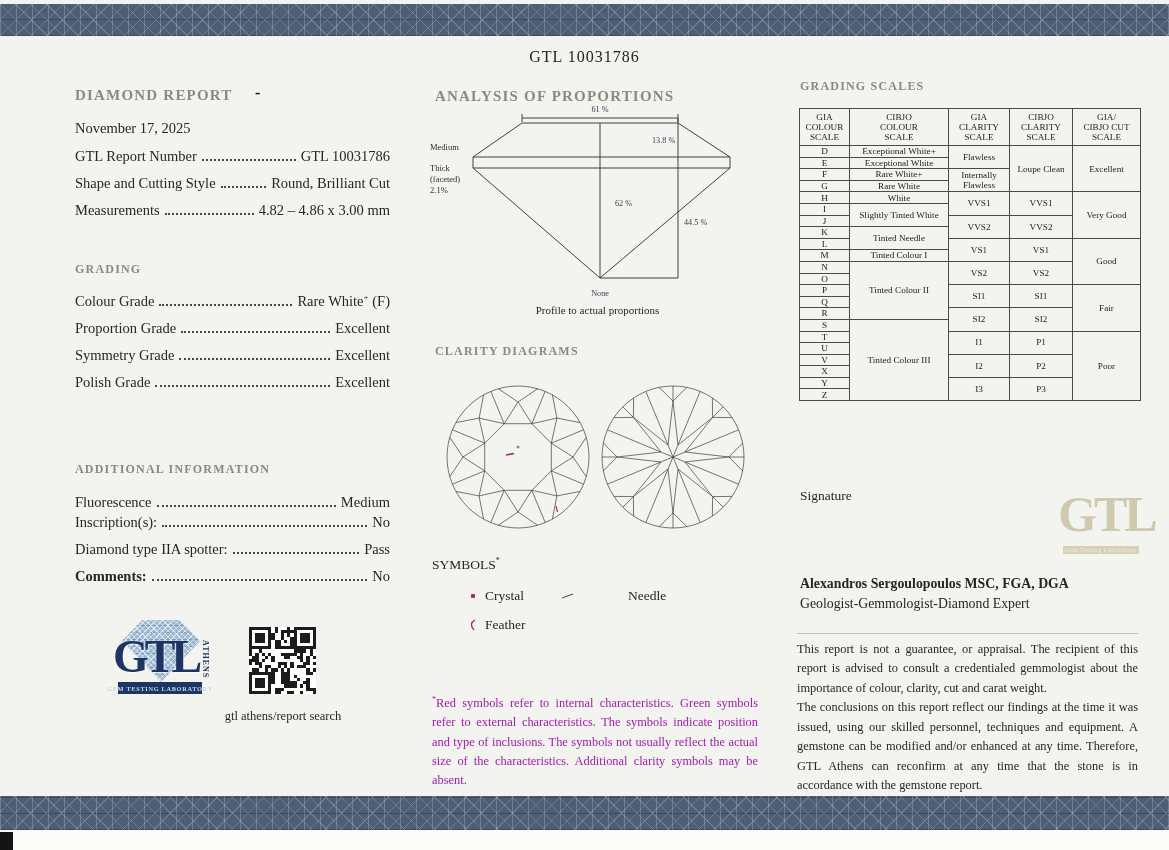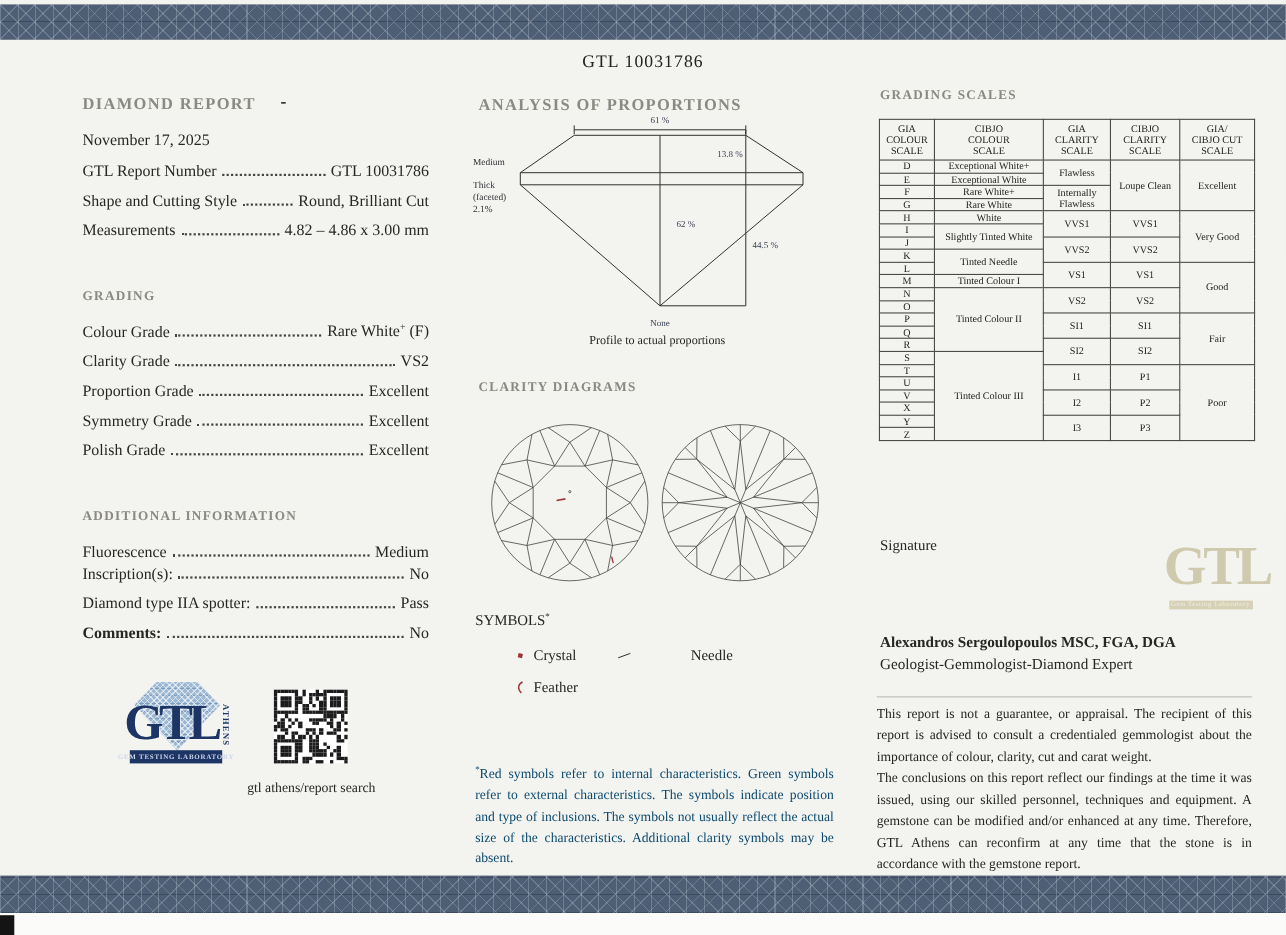--- a/index.html
+++ b/index.html
@@ -63,21 +63,21 @@
   .prop-label{font-size:8.2px;fill:#3b4355;font-family:"Liberation Serif",serif;}
   .girdle-lines{position:absolute;left:0px;top:44px;width:42px;font-size:8.5px;line-height:11px;color:#2e2e34;}
   .girdle-lines div:first-child{margin-bottom:10px;}
   .prop-caption{position:absolute;left:430px;top:304px;width:335px;text-align:center;font-size:11px;}
   .clarity-svg{position:absolute;}
   .clarity-svg line, .clarity-svg circle, .clarity-svg polygon{stroke:#3c3c3a;stroke-width:.7;fill:none;}
   .symbols-area{position:absolute;left:432px;top:556px;width:330px;height:100px;}
   .sym-item{position:absolute;display:flex;align-items:center;font-size:13.5px;}
   .sym-item .ic{width:16px;display:flex;justify-content:center;margin-right:4px;}
   .footnote{position:absolute;left:432px;top:694px;width:326px;font-size:12.4px;line-height:1.55;
-            text-align:justify;color:#0c4a6e;}
+            text-align:justify;color:#a21caf;}
   .footnote sup{font-size:8px;}
 
   
   .scales-title{left:800px;top:79px;}
   table.scales{position:absolute;left:799px;top:108px;border-collapse:collapse;table-layout:fixed;
     width:341px;font-size:9.2px;color:#23232१;}
   table.scales{color:#232321;}
   table.scales th, table.scales td{border:1px solid #4a4a46;text-align:center;vertical-align:middle;
     padding:0;line-height:1.12;overflow:hidden;}
   table.scales th{white-space:pre-line;height:36px;font-weight:normal;font-size:9.2px;}
@@ -129,25 +129,20 @@
         <span>4.82 – 4.86 x 3.00 mm</span>
       </div>
     </div>
 
   <div class="abs col-left sec-title small" style="top:262px;">GRADING</div>
   <div class="abs col-left rows" style="top:292px;">
       <div class="drow">
         <span>Colour Grade</span>
         <span class="leader"></span>
         <span>Rare White<sup>+</sup> (F)</span>
-      </div>
-      <div class="drow">
-        <span>Clarity Grade</span>
-        <span class="leader"></span>
-        <span>VS2</span>
       </div>
       <div class="drow">
         <span>Proportion Grade</span>
         <span class="leader"></span>
         <span>Excellent</span>
       </div>
       <div class="drow">
         <span>Symmetry Grade</span>
         <span class="leader"></span>
         <span>Excellent</span>

